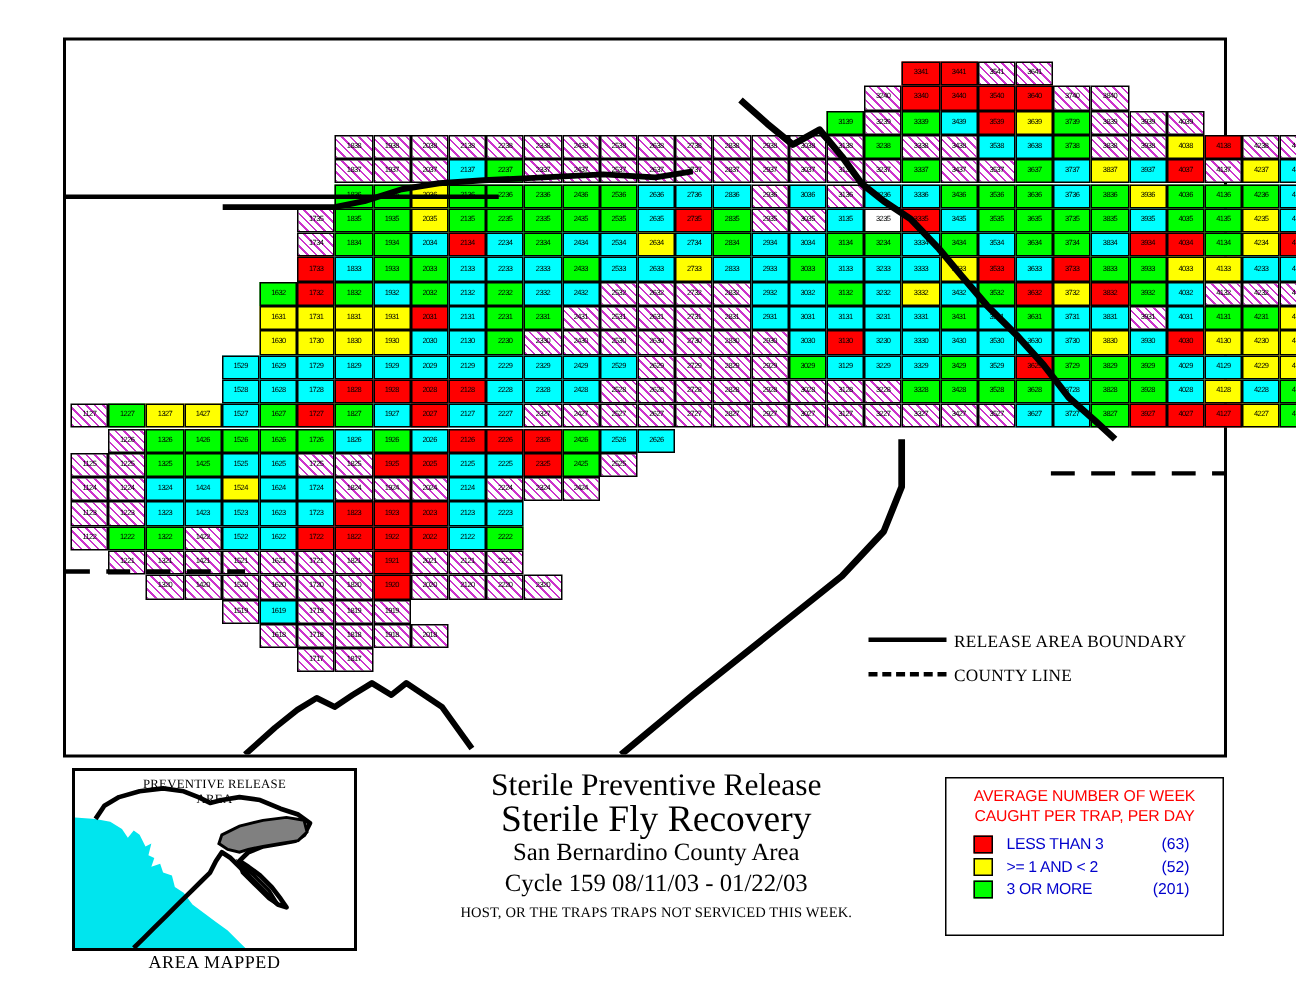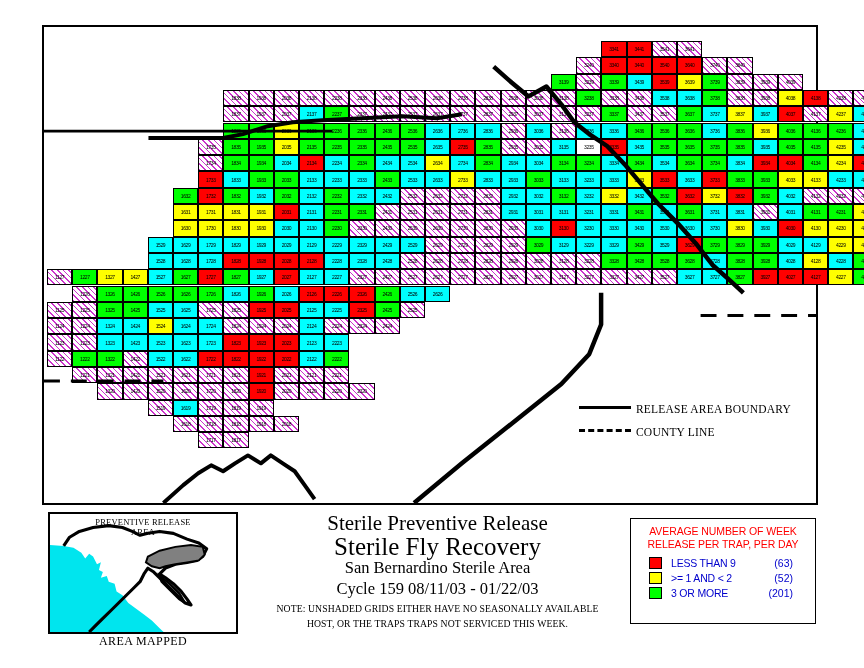--- a/index.html
+++ b/index.html
@@ -26,21 +26,21 @@
   .c-white{background:#FFFFFF;}
   .c-hatch{background:#FFFFFF;
     background-image:repeating-linear-gradient(45deg,
       #CC33CC 0px,#CC33CC 1px,transparent 1px,transparent 4px);}
 
   
   #lines-layer{position:absolute;left:0;top:0;width:100%;height:100%;
                pointer-events:none;}
 
   
-  .map-legend{position:absolute;left:530px;top:376px;width:240px;
+  .map-legend{position:absolute;left:530px;top:395px;width:240px;
               font-family:"Liberation Serif",serif;font-size:11.5px;}
   .ml-row{display:flex;align-items:flex-start;margin-bottom:11px;}
   .ml-key{width:62px;flex:0 0 62px;display:flex;align-items:center;
           justify-content:center;padding-top:3px;}
   .ml-txt{line-height:12px;letter-spacing:.2px;}
   .key-solid{width:52px;height:3px;background:#000;}
   .key-dash{width:52px;height:0;border-top:3px dashed #000;}
   .key-hatch{width:19px;height:19px;border:1px solid #000;box-sizing:border-box;
     background:#fff;
     background-image:repeating-linear-gradient(45deg,
@@ -1522,33 +1522,32 @@
   <div class="inset-lbl">
     <div>PREVENTIVE RELEASE</div>
     <div>AREA</div>
   </div>
 </div>
 <div class="inset-cap">AREA MAPPED</div>
 
 <div class="title-block">
   <div class="t1">Sterile Preventive Release</div>
   <div class="t2">Sterile Fly Recovery</div>
-  <div class="t3">San Bernardino Sterile Area</div>
+  <div class="t3">San Bernardino County Area</div>
   <div class="t4">Cycle 159    08/11/03 - 01/22/03</div>
-  <div class="note">NOTE: UNSHADED GRIDS EITHER HAVE NO SEASONALLY AVAILABLE</div>
   <div class="note">HOST, OR THE TRAPS TRAPS NOT SERVICED THIS WEEK.</div>
 </div>
 
 <div class="flylegend">
   <div class="fl-head">AVERAGE NUMBER OF WEEK</div>
-  <div class="fl-head">RELEASE PER TRAP, PER DAY</div>
+  <div class="fl-head">CAUGHT PER TRAP, PER DAY</div>
   <div class="fl-rows" id="fly-rows">
       <div class="fl-row">
         <div class="fl-sw" style="background: rgb(255, 0, 0);"></div>
-        <div class="fl-lab">LESS THAN 9</div>
+        <div class="fl-lab">LESS THAN 3</div>
         <div class="fl-cnt">(63)</div>
       </div>
       <div class="fl-row">
         <div class="fl-sw" style="background: rgb(255, 255, 0);"></div>
         <div class="fl-lab">&gt;= 1 AND &lt; 2</div>
         <div class="fl-cnt">(52)</div>
       </div>
       <div class="fl-row">
         <div class="fl-sw" style="background: rgb(0, 255, 0);"></div>
         <div class="fl-lab">3 OR MORE</div>

